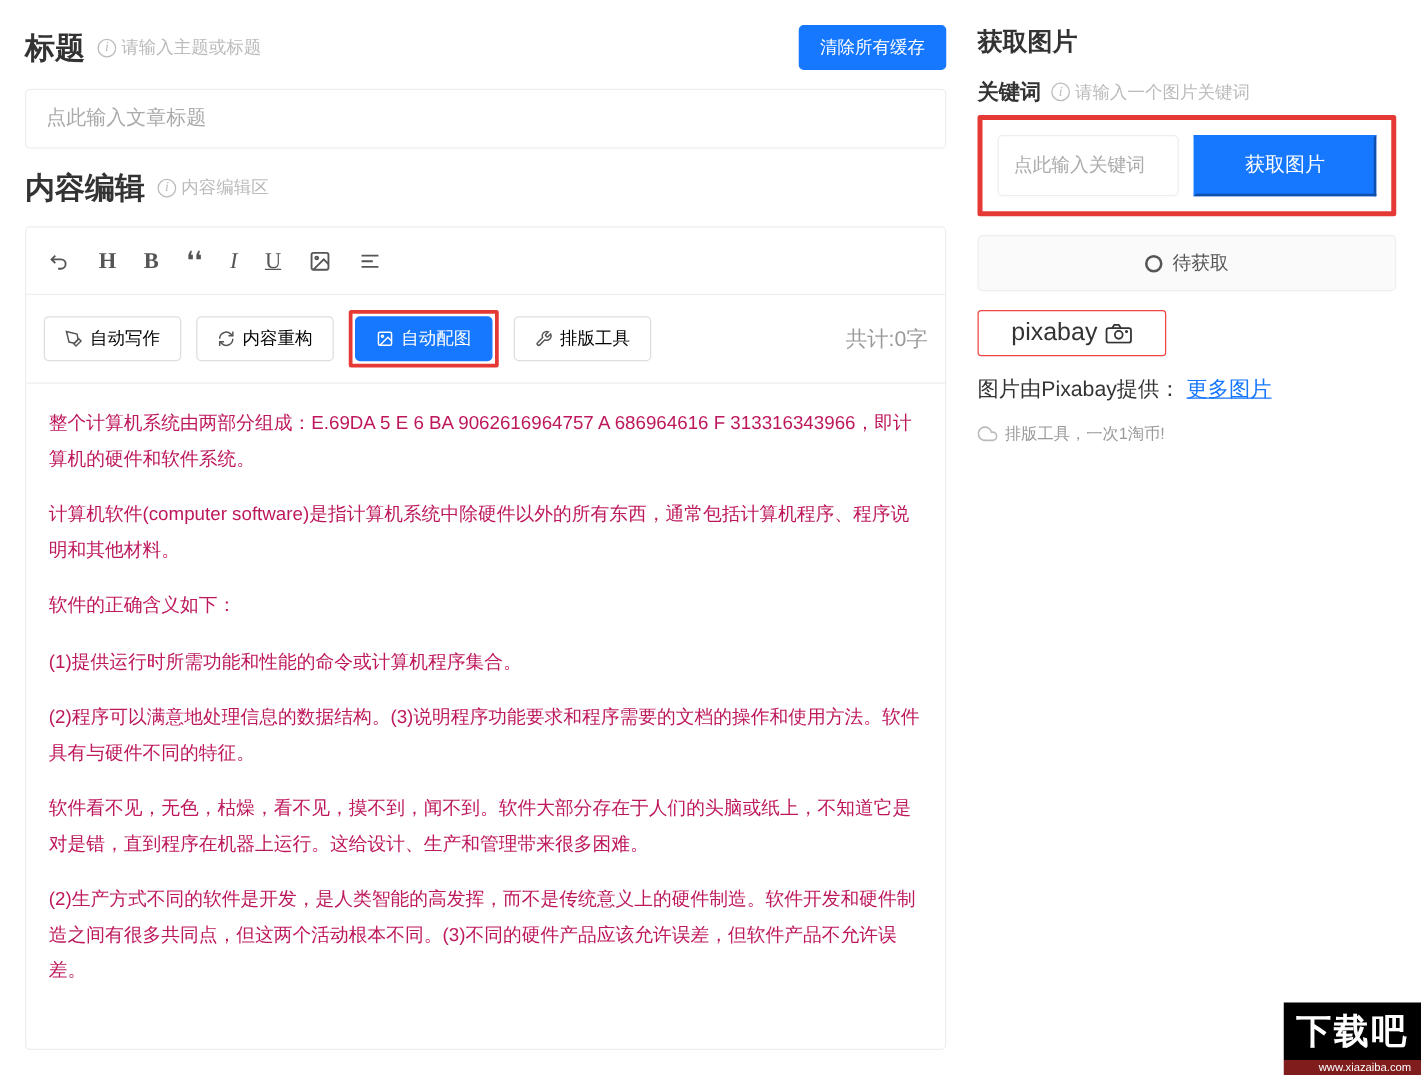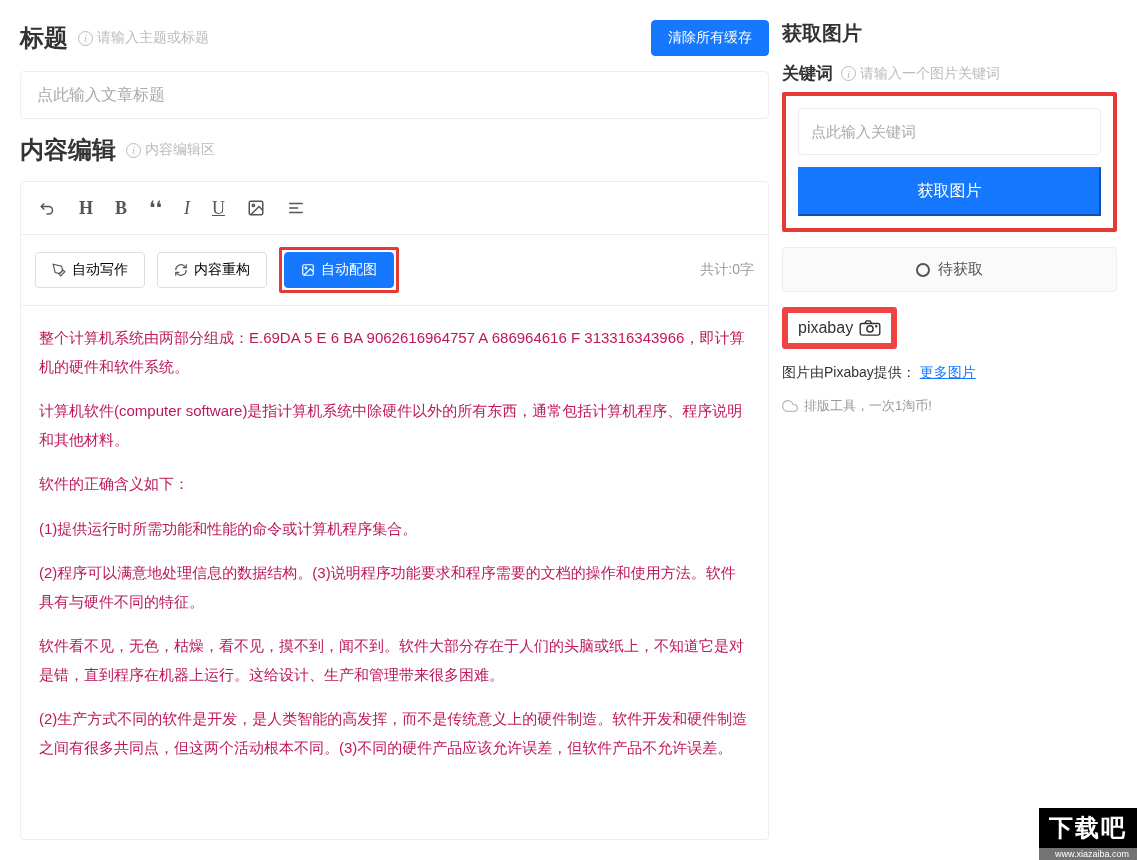--- a/index.html
+++ b/index.html
@@ -1,17 +1,17 @@
 <!DOCTYPE html>
 <html><head>
 <meta charset="utf-8">
 <style>
 * { margin: 0; padding: 0; box-sizing: border-box; }
 body { font-family: -apple-system, "PingFang SC", "Microsoft YaHei", sans-serif; background: #fff; color: #333; font-size: 14px; }
-.container { width: 1137px; height: 860px; display: flex; padding: 20px; gap: 13px; position: relative; }
+.container { width: 1137px; height: 860px; display: flex; padding: 20px; gap: 25px; position: relative; }
 .left-col { flex: 1; display: flex; flex-direction: column; gap: 15px; }
 .right-col { width: 335px; display: flex; flex-direction: column; gap: 15px; }
 
 .section-header { display: flex; align-items: center; gap: 10px; }
 .section-title { font-size: 24px; font-weight: 600; color: #333; }
 .section-hint { font-size: 14px; color: #bbb; display: flex; align-items: center; gap: 4px; }
 .info-icon { display: inline-flex; align-items: center; justify-content: center; width: 15px; height: 15px; border: 1px solid #bbb; border-radius: 50%; font-size: 11px; color: #bbb; font-style: italic; font-family: serif; }
 .header-row { display: flex; justify-content: space-between; align-items: center; }
 
 .btn { display: inline-flex; align-items: center; gap: 6px; padding: 8px 16px; border-radius: 4px; border: 1px solid #ddd; background: #fff; cursor: pointer; font-size: 14px; white-space: nowrap; }
@@ -20,41 +20,41 @@
 .btn-icon { width: 14px; height: 14px; display: inline-block; }
 
 .title-input { width: 100%; padding: 14px 16px; border: 1px solid #eee; border-radius: 4px; font-size: 16px; color: #0f172a; }
 .title-input::placeholder { color: #aaa; }
 
 .editor-box { border: 1px solid #eee; border-radius: 4px; flex: 1; display: flex; flex-direction: column; overflow: hidden; }
 .toolbar1 { display: flex; align-items: center; gap: 22px; padding: 14px 18px; border-bottom: 1px solid #eee; color: #555; }
 .toolbar1 span { cursor: pointer; font-size: 18px; font-family: Georgia, serif; }
 .toolbar2 { display: flex; align-items: center; gap: 12px; padding: 12px 14px; border-bottom: 1px solid #eee; }
 .highlight-box { border: 3px solid #e53935; padding: 2px; border-radius: 2px; }
-.word-count { margin-left: auto; font-size: 14px; color: #999; }
+.word-count { margin-left: auto; font-size: 17px; color: #999; }
 .editor-content { padding: 18px; font-size: 15px; line-height: 1.9; color: #be185d; overflow: auto; flex: 1; }
 .editor-content p { margin-bottom: 16px; }
 
 .sidebar-section-title { font-size: 20px; font-weight: 600; color: #333; }
-.keyword-block { border: 4px solid #e53935; padding: 12px; border-radius: 2px; display: flex; flex-direction: column; gap: 12px; }
+.keyword-block { border: 4px solid #e53935; padding: 12px; border-radius: 2px; display: flex; flex-direction: row; gap: 12px; }
 .keyword-input { width: 100%; padding: 14px 12px; border: 1px solid #eee; border-radius: 4px; font-size: 15px; }
 .keyword-input::placeholder { color: #aaa; }
 
 .pending-btn { width: 100%; padding: 12px; background: #fafafa; border: 1px solid #eee; border-radius: 4px; display: flex; align-items: center; justify-content: center; gap: 8px; font-size: 15px; color: #555; cursor: pointer; }
 .circle-icon { width: 14px; height: 14px; border: 2px solid #555; border-radius: 50%; display: inline-block; }
 
-.pixabay-logo { border: 6px solid #ef4444; border-radius: 3px; padding: 6px 10px; display: inline-flex; align-items: center; gap: 6px; font-weight: 500; font-size: 16px; color: #333; }
-.provider-line { font-size: 14px; color: #333; }
+.pixabay-logo { border: 1px solid #ef4444; border-radius: 3px; padding: 6px 26px; display: inline-flex; align-items: center; gap: 6px; font-weight: 500; font-size: 20px; color: #333; }
+.provider-line { font-size: 17px; color: #333; }
 .provider-link { color: #1677ff; text-decoration: underline; }
 .footer-note { font-size: 13px; color: #999; display: flex; align-items: center; gap: 6px; }
 .cloud-icon { width: 16px; height: 16px; }
 
 .watermark { position: absolute; right: 0; bottom: 0; }
-.wm-main { background: #000; color: #fff; font-weight: bold; font-size: 24px; padding: 4px 10px; letter-spacing: 2px; }
-.wm-sub { background: #737373; color: #fff; font-size: 9px; text-align: right; padding: 1px 8px; }
+.wm-main { background: #000; color: #fff; font-weight: bold; font-size: 28px; padding: 4px 10px; letter-spacing: 2px; }
+.wm-sub { background: #7f1d1d; color: #fff; font-size: 9px; text-align: right; padding: 1px 8px; }
 
 svg { display: block; }
 </style>
 </head>
 <body>
 
 <div class="container">
   <div class="left-col">
 
     <div class="header-row">
@@ -127,20 +127,26 @@
         <span class="highlight-box">
           <button class="btn btn-primary">
             <svg class="btn-icon" viewBox="0 0 24 24" fill="none" stroke="#fff" stroke-width="2">
                 <rect x="3" y="3" width="18" height="18" rx="2"></rect>
                 <circle cx="8.5" cy="8.5" r="1.5"></circle>
                 <path d="M21 15l-5-5L5 21"></path>
               </svg>
             <span>自动配图</span>
           </button>
         </span>
+        <button class="btn">
+          <svg class="btn-icon" viewBox="0 0 24 24" fill="none" stroke="#555" stroke-width="2">
+              <path d="M14.7 6.3a1 1 0 0 0 0 1.4l1.6 1.6a1 1 0 0 0 1.4 0l3.77-3.77a6 6 0 0 1-7.94 7.94l-6.91 6.91a2.12 2.12 0 0 1-3-3l6.91-6.91a6 6 0 0 1 7.94-7.94l-3.76 3.76z"></path>
+            </svg>
+          <span>排版工具</span>
+        </button>
         <span class="word-count">共计:0字</span>
       </div>
 
       <div class="editor-content">
         <p>整个计算机系统由两部分组成：E.69DA 5 E 6 BA 9062616964757 A 686964616 F 313316343966，即计算机的硬件和软件系统。</p>
         <p>计算机软件(computer software)是指计算机系统中除硬件以外的所有东西，通常包括计算机程序、程序说明和其他材料。</p>
         <p>软件的正确含义如下：</p>
         <p>(1)提供运行时所需功能和性能的命令或计算机程序集合。</p>
         <p>(2)程序可以满意地处理信息的数据结构。(3)说明程序功能要求和程序需要的文档的操作和使用方法。软件具有与硬件不同的特征。</p>
         <p>软件看不见，无色，枯燥，看不见，摸不到，闻不到。软件大部分存在于人们的头脑或纸上，不知道它是对是错，直到程序在机器上运行。这给设计、生产和管理带来很多困难。</p>

